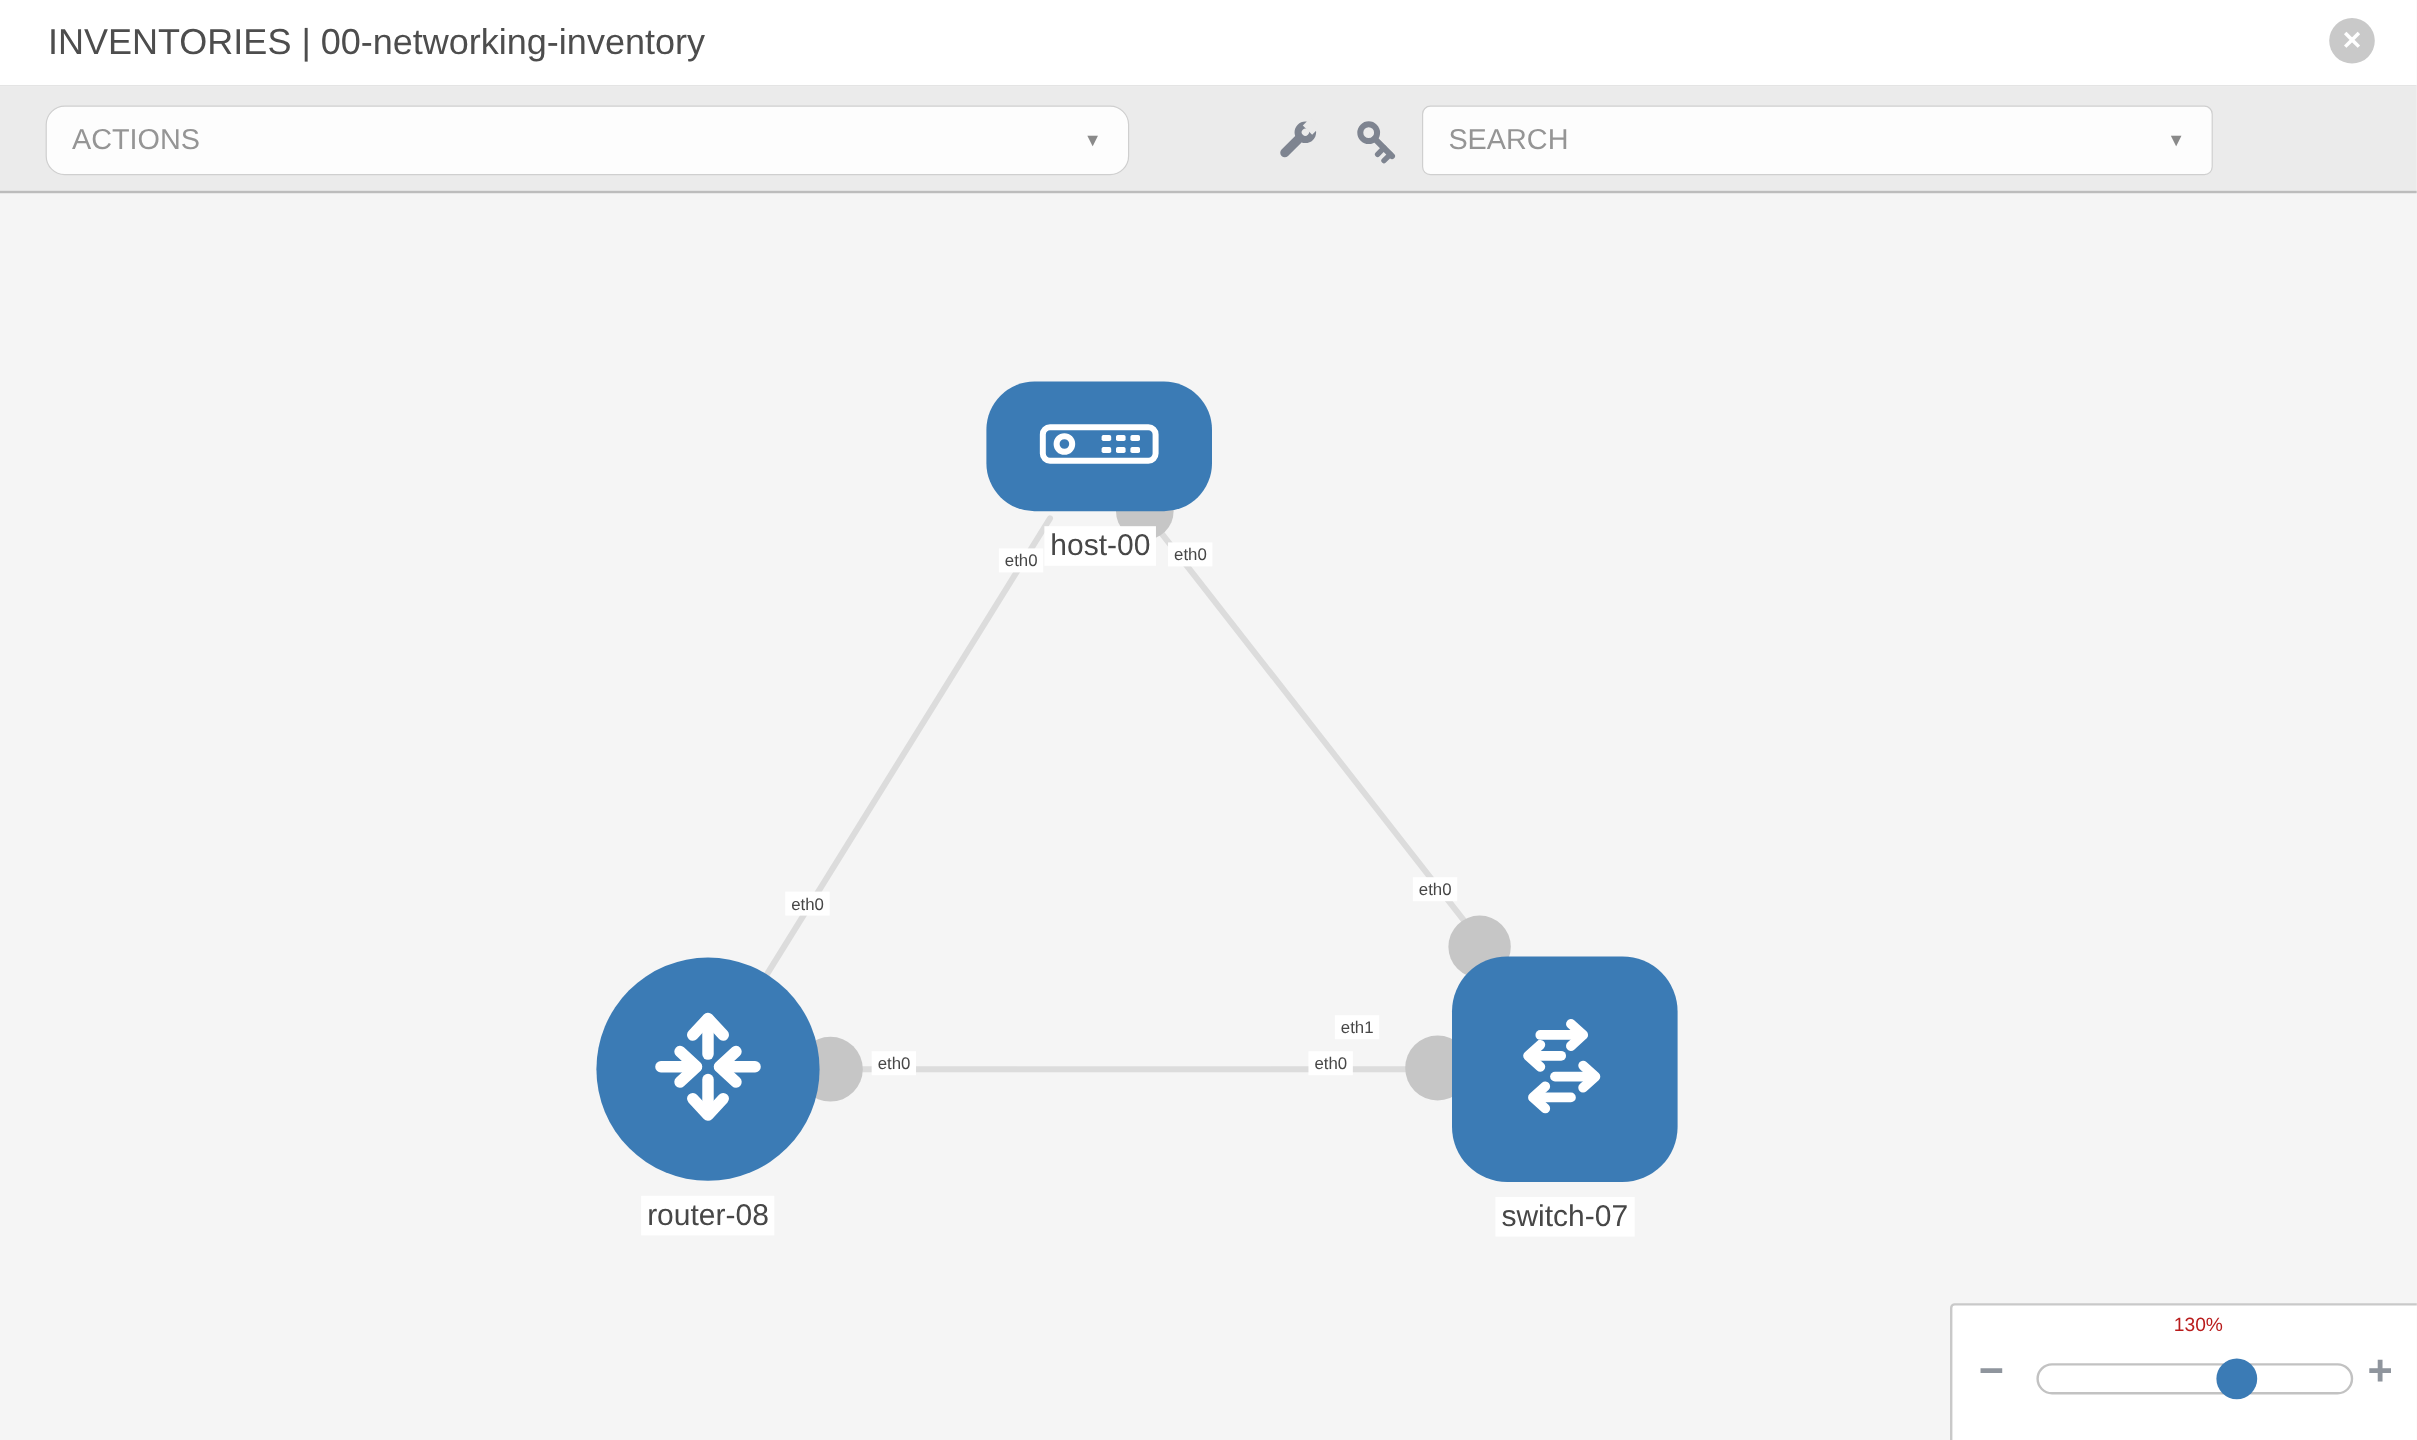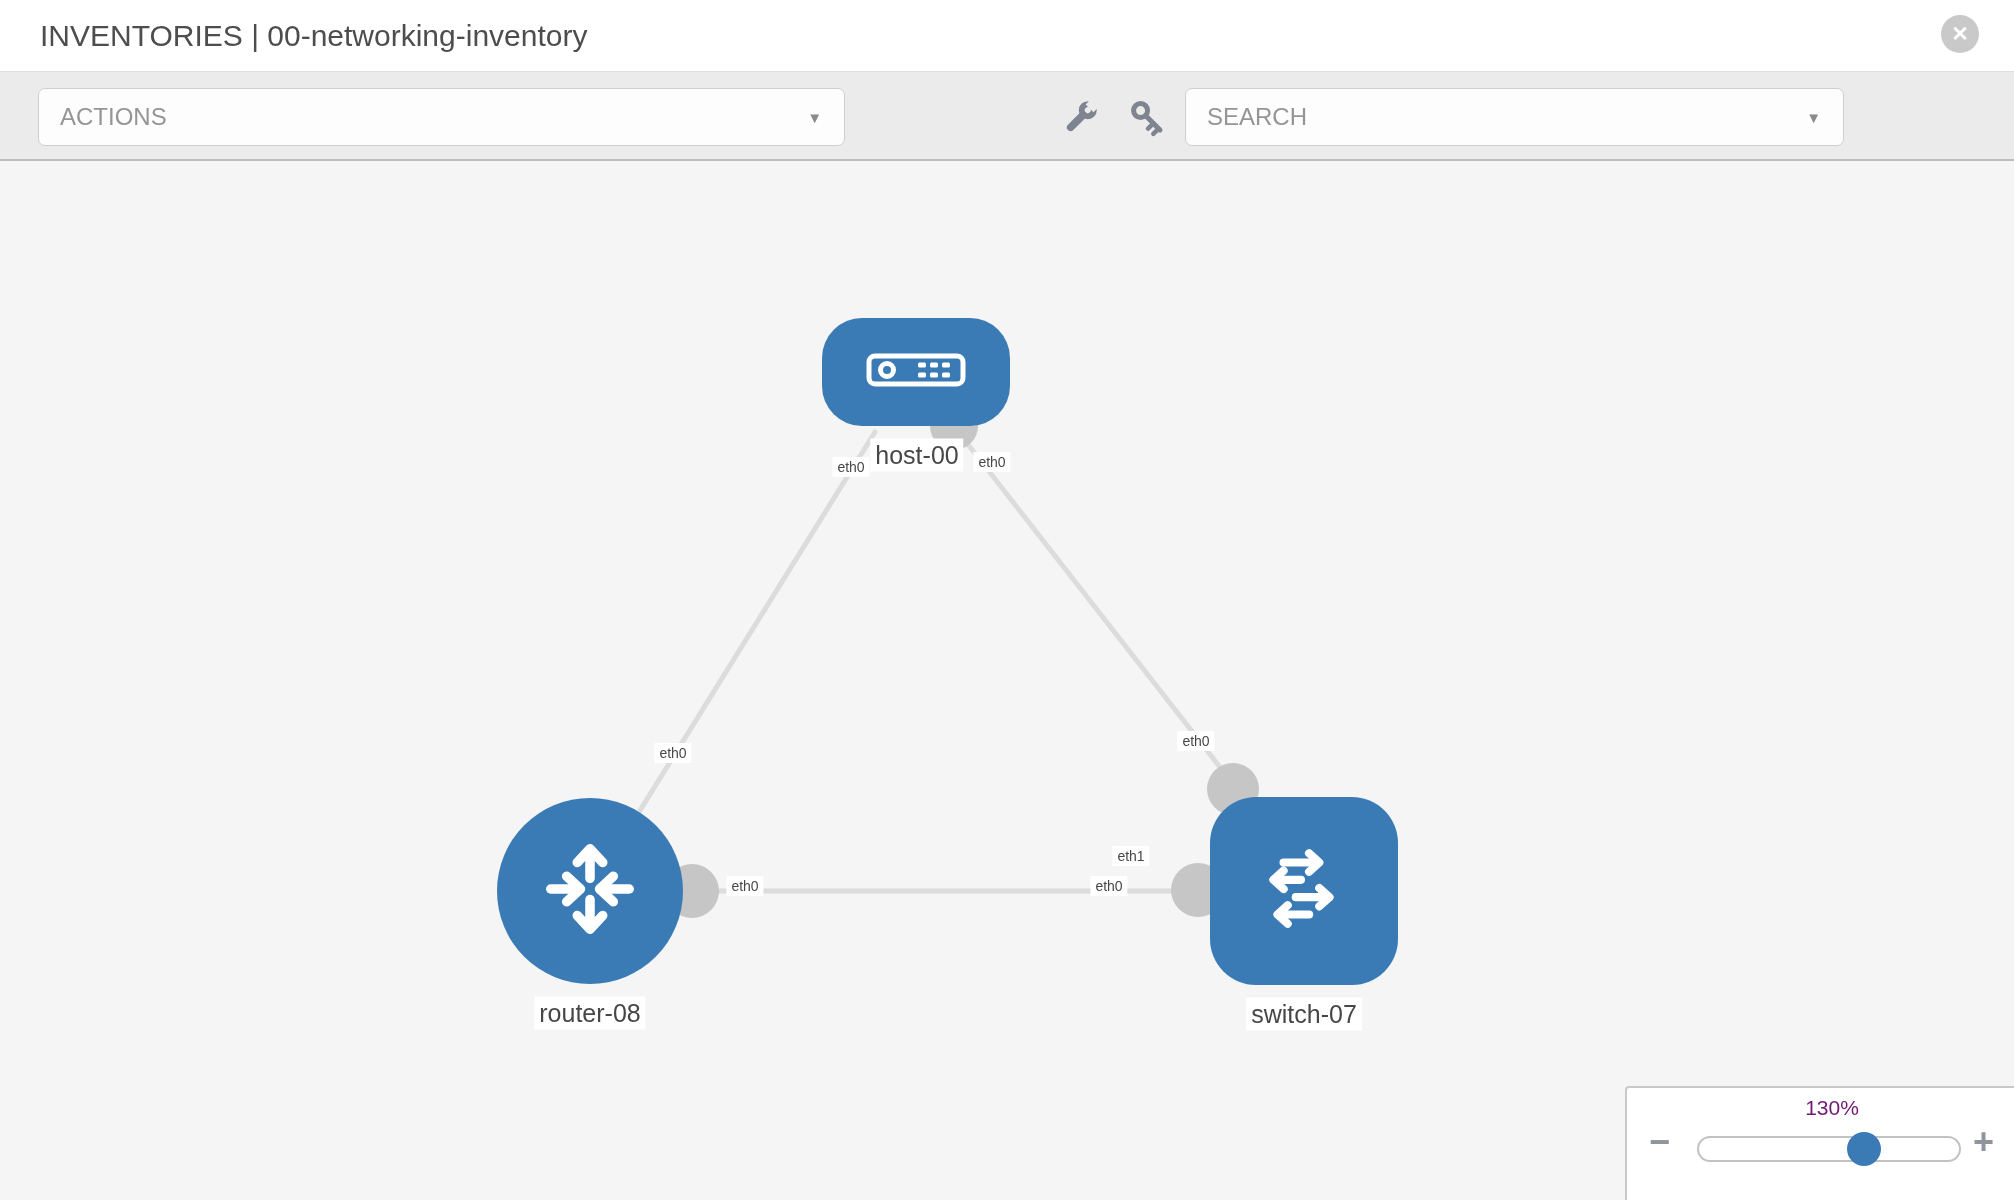--- a/index.html
+++ b/index.html
@@ -16,21 +16,21 @@
                font-size:21px; font-weight:700; cursor:pointer; }
 
   
   .toolbar { position:absolute; left:0; top:72px; width:2014px; height:89px; background:#ebebeb;
              border-bottom:2px solid #bcbcbc; z-index:10; }
   .dropdown { position:absolute; top:16px; height:58px; background:#fdfdfd; border:1px solid #cfcfcf;
               border-radius:7px; display:flex; align-items:center; color:#959595; font-size:24px;
               cursor:pointer; }
   .dropdown .dd-label { margin-left:21px; }
   .dropdown .caret { position:absolute; right:22px; color:#8a8a8a; font-size:15px; }
-  .dd-actions { left:38px; width:807px; }
+  .dd-actions { left:38px; width:903px;border-radius:16px; }
   .dd-search { left:1185px; width:659px; }
   .tool-icon { position:absolute; top:24px; width:44px; height:44px; cursor:pointer; }
   .tool-icon svg { width:100%; height:100%; }
   .icon-wrench { left:1058px; }
   .icon-key { left:1126px; }
 
   
   .stage-svg { position:absolute; left:0; top:0; z-index:1; }
   .stage-svg line { stroke:#dcdcdc; stroke-width:5; stroke-linecap:round; }
   .stage-svg circle { fill:#c6c6c6; }
@@ -43,22 +43,22 @@
 
   .graph-label { position:absolute; background:#ffffff; color:#474747; white-space:nowrap;
                  padding:2px 5px; transform:translate(-50%,-50%); }
   .node-label { font-size:25px; z-index:4; }
   .if-label { font-size:14px; z-index:4; }
   .if-label.over { z-index:5; }
 
   
   .zoom-panel { position:absolute; left:1625px; top:1086px; width:400px; height:180px; background:#ffffff;
                 border:2px solid #c9c9c9; border-radius:4px; z-index:8; }
-  .zoom-level { position:absolute; left:140px; top:8px; width:130px; text-align:center; font-size:21px;
-                color:#701a75; }
+  .zoom-level { position:absolute; left:140px; top:8px; width:130px; text-align:center; font-size:16px;
+                color:#b91c1c; }
   .zoom-minus, .zoom-plus { position:absolute; top:36px; font-size:36px; font-weight:700; color:#8f959d;
                             cursor:pointer; line-height:1; }
   .zoom-minus { left:22px; }
   .zoom-plus { left:346px; }
   .slider-track { position:absolute; left:70px; top:48px; width:264px; height:26px; background:#ffffff;
                   border:2px solid #c2c2c2; border-radius:14px; cursor:pointer; }
   .slider-handle { position:absolute; left:148px; top:-6px; width:34px; height:34px; border-radius:50%;
                    background:#3b7bb5; cursor:grab; }
 </style>
 </head>

